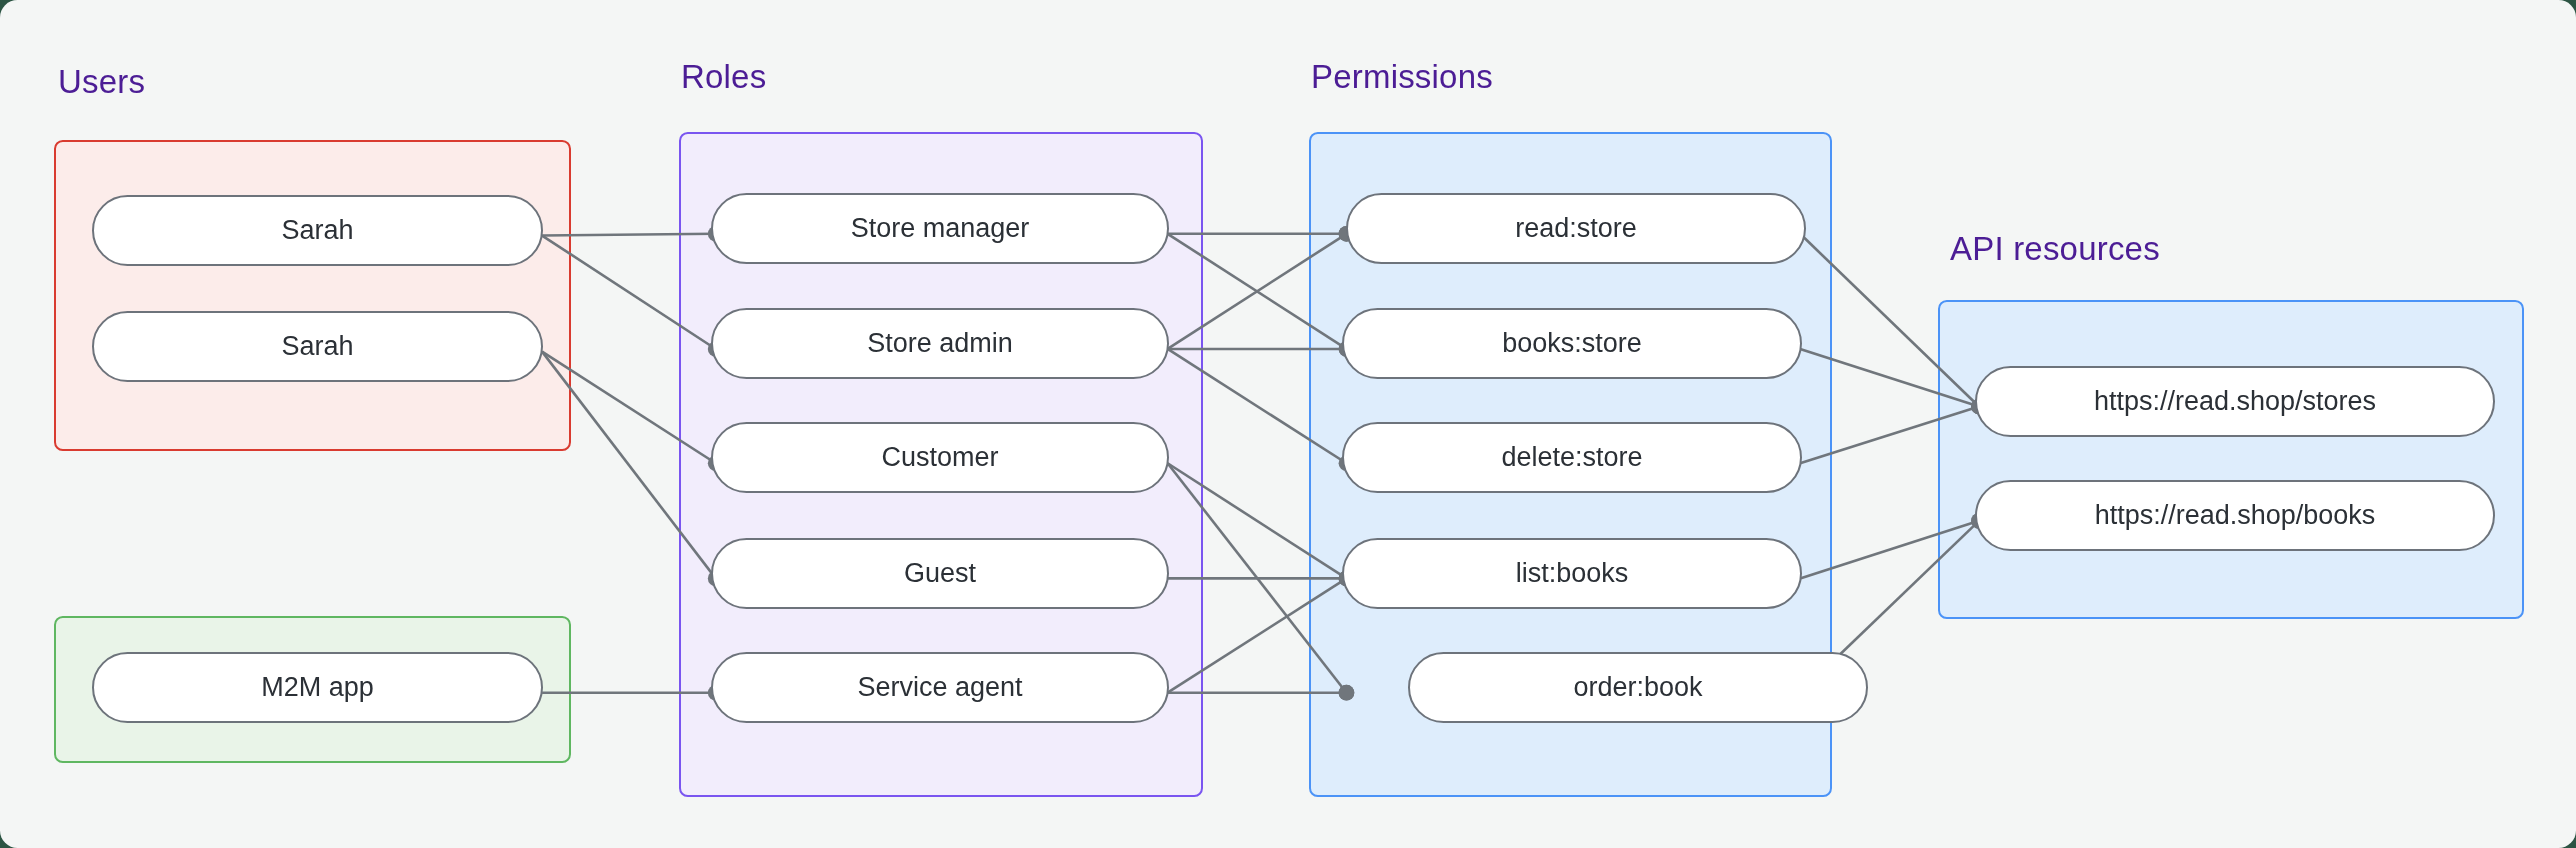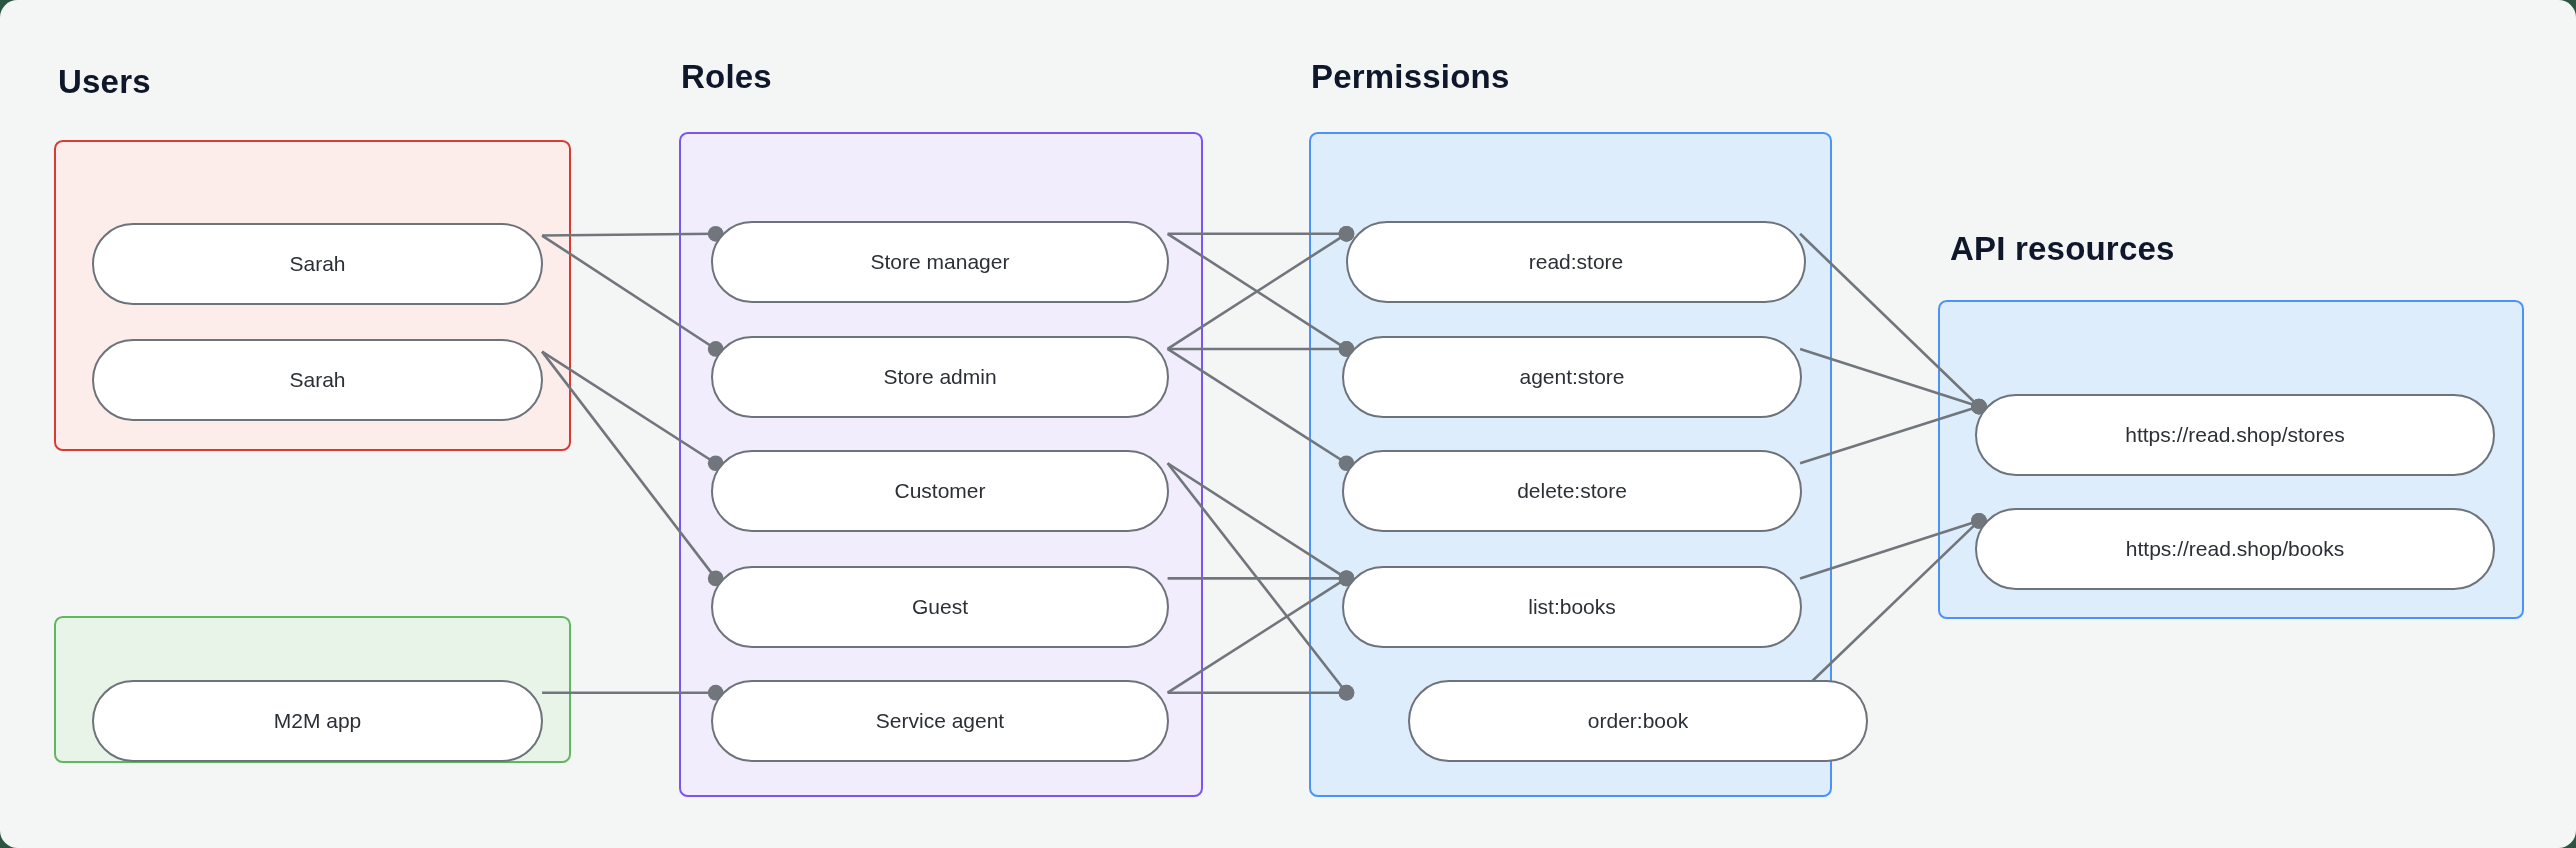--- a/index.html
+++ b/index.html
@@ -16,47 +16,46 @@
     left: 0; top: 0;
     width: 2576px;
     height: 848px;
     background: #f4f6f5;
     border-radius: 17.5px;
     overflow: hidden;
   }
   .group-label {
     position: absolute;
     font-size: 33px;
-    font-weight: 700;
-    color: #0f172a;
+    font-weight: 400;
+    color: #4c1d95;
     letter-spacing: 0.2px;
     white-space: nowrap;
   }
   .group-box {
     position: absolute;
     border: 2.6px solid transparent;
     border-radius: 8.7px;
     box-sizing: border-box;
   }
   .pill {
     position: absolute;
     box-sizing: border-box;
-    height: 82px;
+    height: 71px;
     background: #ffffff;
     border: 2.6px solid #6d737b;
     border-radius: 41px;
     display: flex;
     align-items: center;
     justify-content: center;
-    font-size: 21px;
+    font-size: 27px;
     font-weight: 400;
     color: #2b3036;
     white-space: nowrap;
     z-index: 3;
-    margin-top: 28px;
   }
   #edge-layer {
     position: absolute;
     left: 0; top: 0;
     z-index: 2;
   }
   #edge-layer line { stroke: #70767c; stroke-width: 3; }
   #edge-layer circle { fill: #70767c; }
 </style>
 </head>
@@ -121,21 +120,21 @@
   <div id="nodes">
       <div class="pill" style="left: 92px; top: 195px; width: 451px;">Sarah</div>
       <div class="pill" style="left: 92px; top: 311px; width: 451px;">Sarah</div>
       <div class="pill" style="left: 92px; top: 652px; width: 451px;">M2M app</div>
       <div class="pill" style="left: 711px; top: 193px; width: 458px; text-align: right;">Store manager</div>
       <div class="pill" style="left: 711px; top: 308px; width: 458px;">Store admin</div>
       <div class="pill" style="left: 711px; top: 422px; width: 458px;">Customer</div>
       <div class="pill" style="left: 711px; top: 538px; width: 458px;">Guest</div>
       <div class="pill" style="left: 711px; top: 652px; width: 458px;">Service agent</div>
       <div class="pill" style="left: 1346px; top: 193px; width: 460px;">read:store</div>
-      <div class="pill" style="left: 1342px; top: 308px; width: 460px;">agent:store</div>
+      <div class="pill" style="left: 1342px; top: 308px; width: 460px;">books:store</div>
       <div class="pill" style="left: 1342px; top: 422px; width: 460px;">delete:store</div>
       <div class="pill" style="left: 1342px; top: 538px; width: 460px;">list:books</div>
       <div class="pill" style="left: 1408px; top: 652px; width: 460px;">order:book</div>
       <div class="pill" style="left: 1975px; top: 366px; width: 520px;">https://read.shop/stores</div>
       <div class="pill" style="left: 1975px; top: 480px; width: 520px;">https://read.shop/books</div>
     </div>
 
 </div>
 
 

